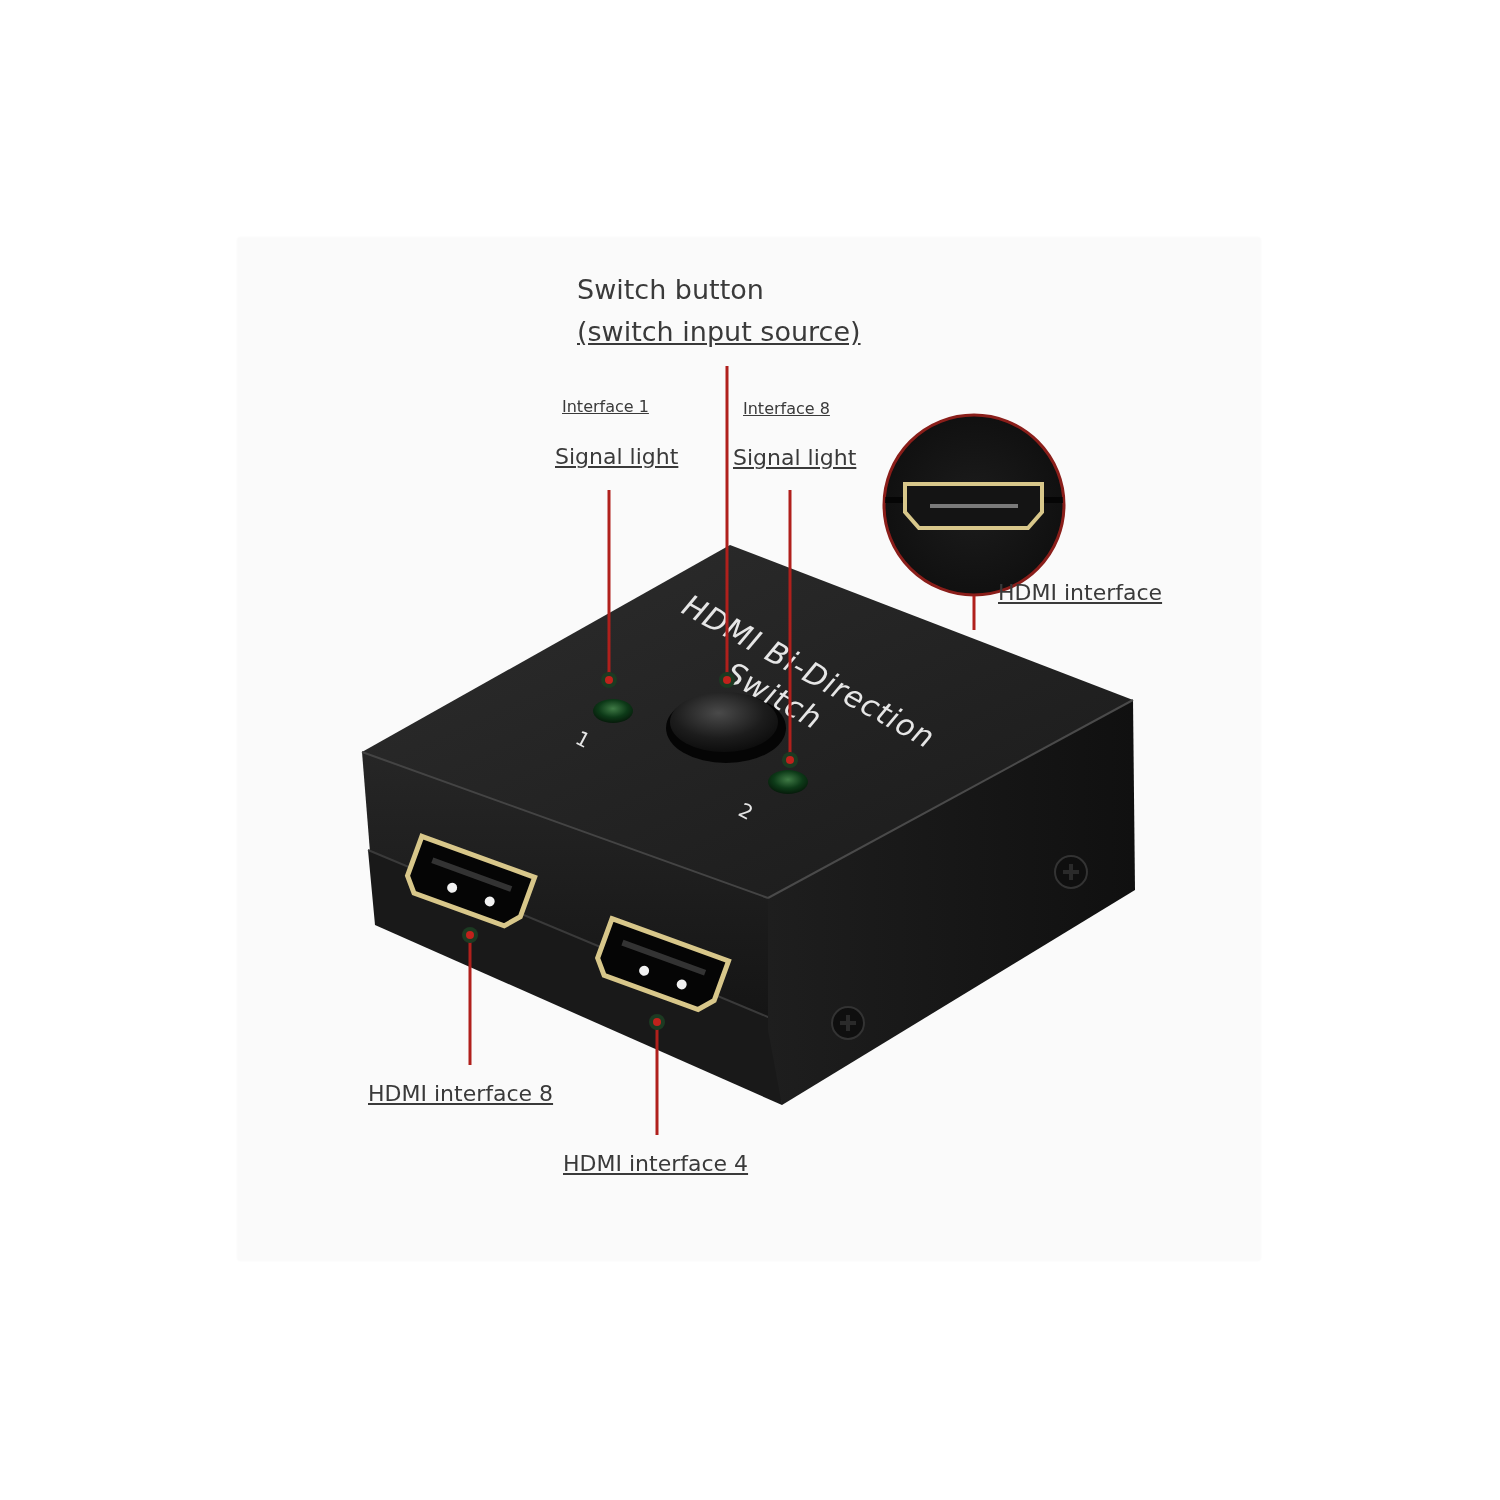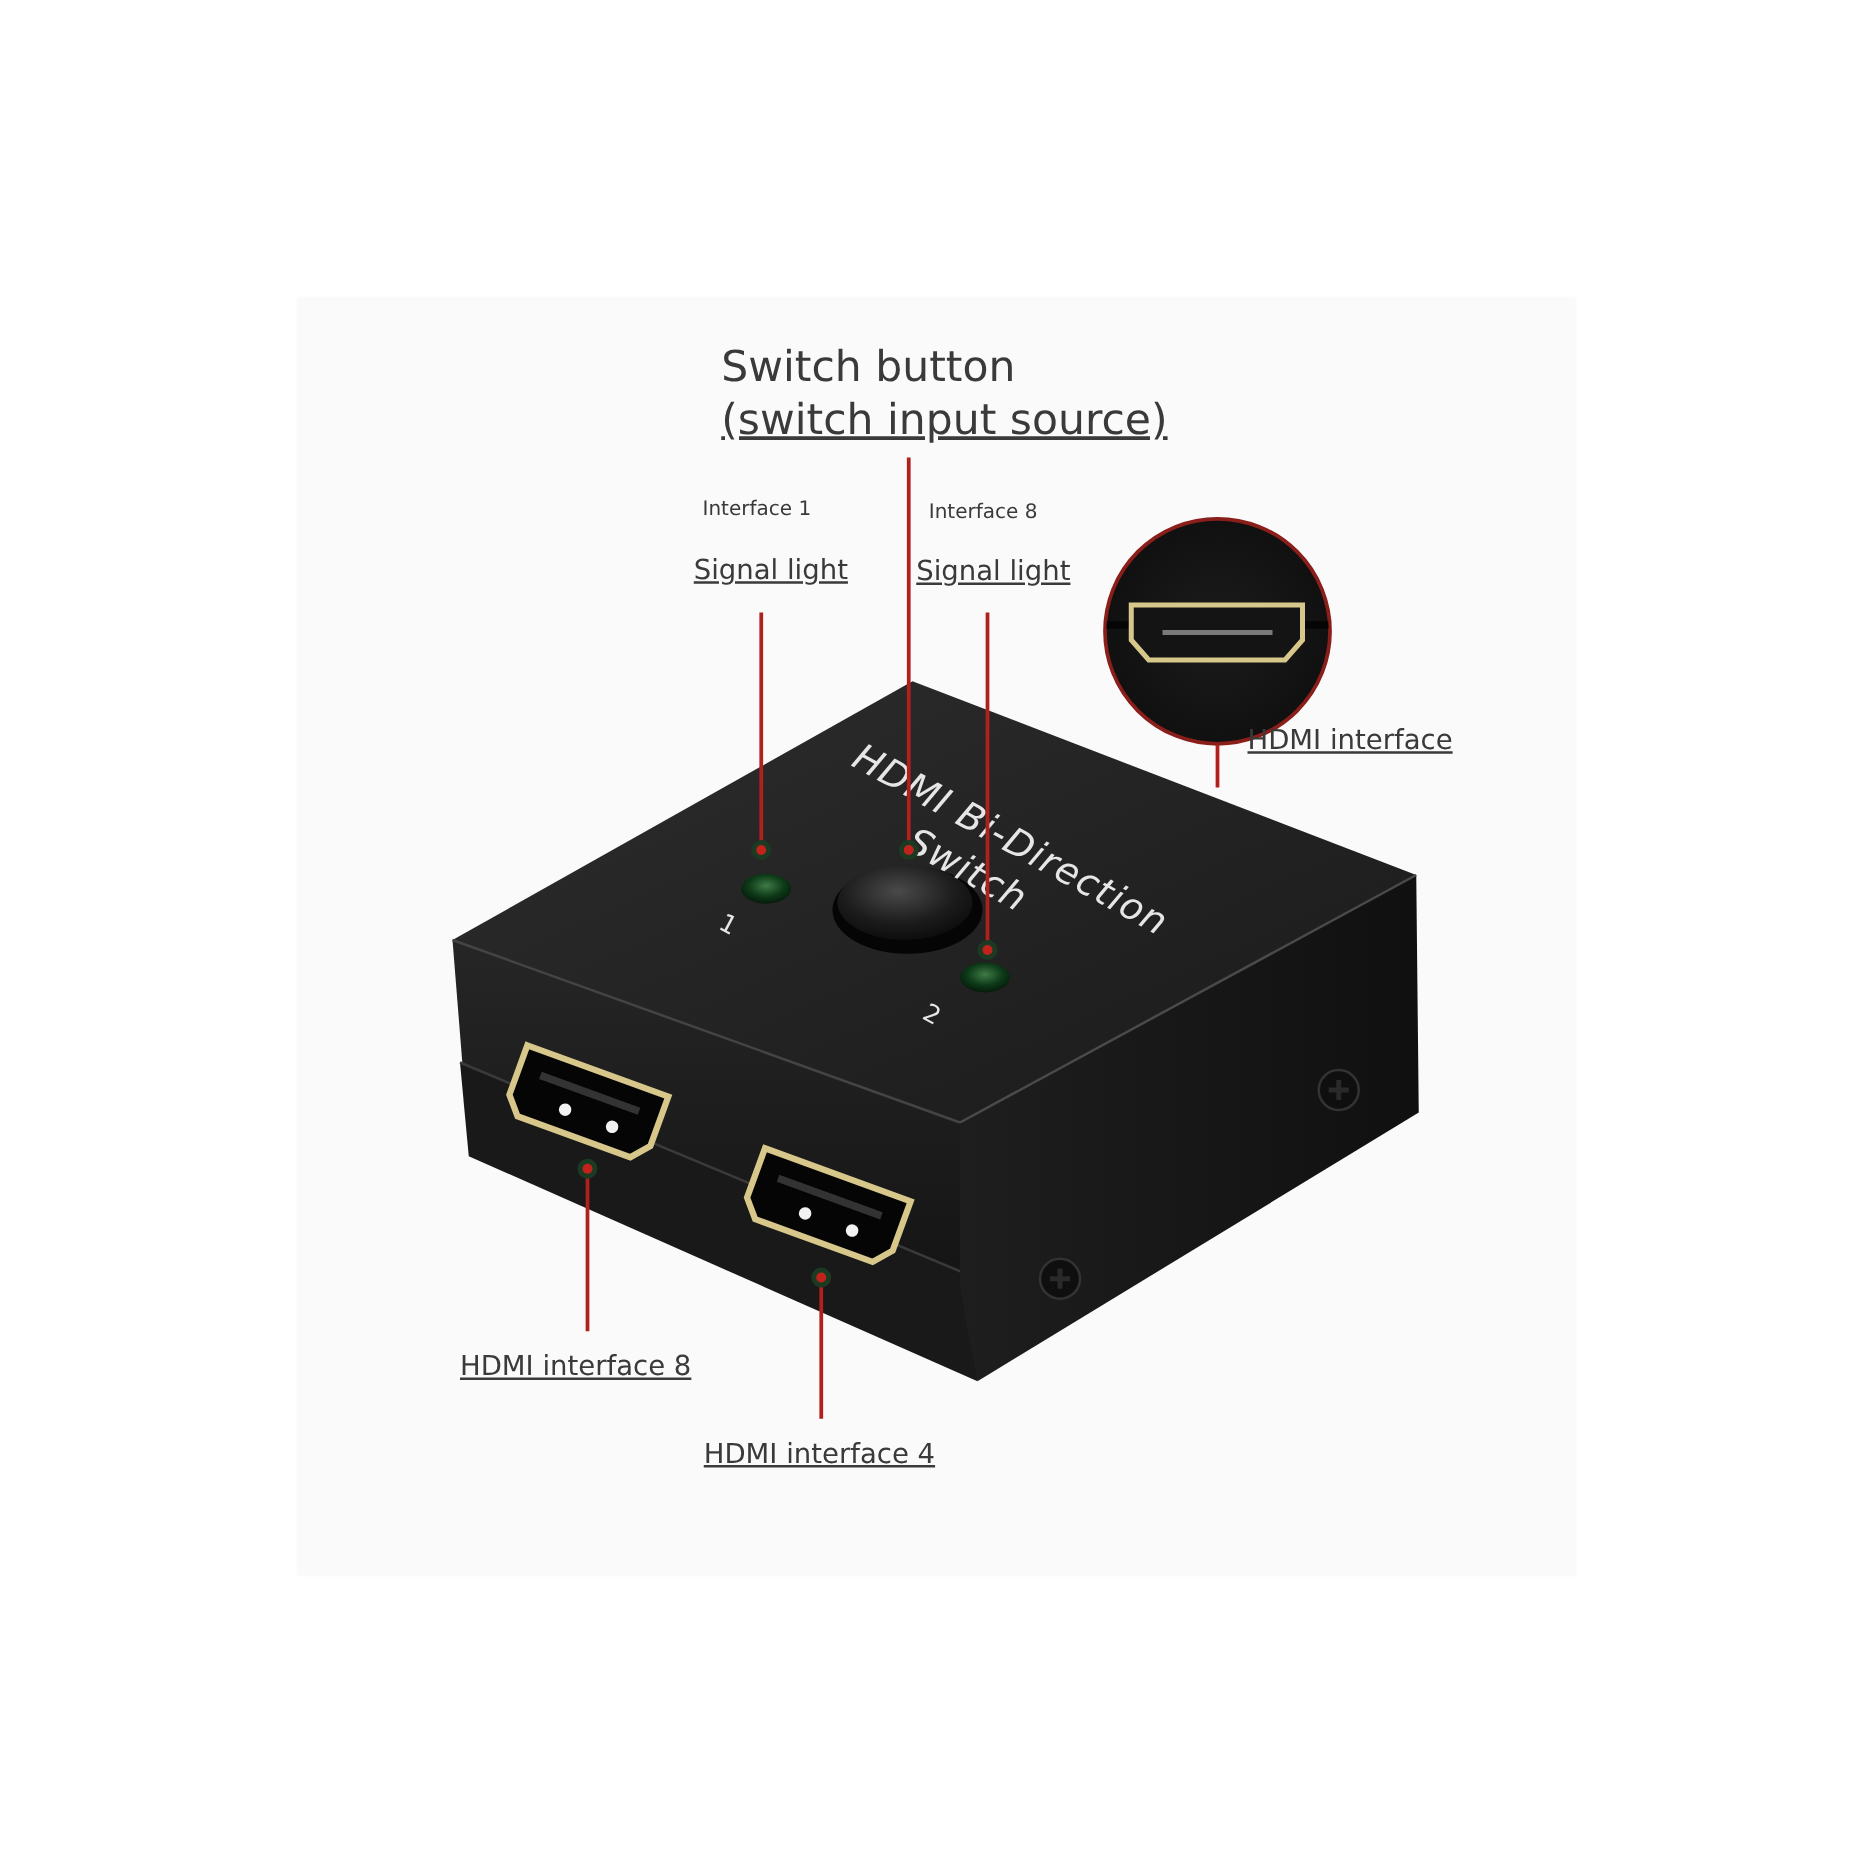--- a/index.html
+++ b/index.html
@@ -2,23 +2,23 @@
 <html><head>
   <meta charset="utf-8">
   <style>
     html, body { margin: 0; padding: 0; background: #ffffff; }
     body { width: 1500px; height: 1500px; position: relative; overflow: hidden;
            font-family: "DejaVu Sans", sans-serif; }
     .panel { position: absolute; left: 238px; top: 238px; width: 1022px; height: 1022px;
              background: #fafafa; box-shadow: 0 0 3px rgba(0,0,0,0.05); }
     svg.stage { position: absolute; left: 0; top: 0; }
     .lbl { position: absolute; color: #3a3a3a; white-space: nowrap; line-height: 1.2; }
-    .lbl.big { font-size: 34px; }
+    .lbl.big { font-size: 27px; }
     .lbl.med { font-size: 22px; text-decoration: underline; }
-    .lbl.sm  { font-size: 16px; }
+    .lbl.sm  { font-size: 16px; text-decoration: underline; }
   </style>
 </head>
 <body>
 
 <div class="panel"></div>
 
 <svg class="stage" width="1500" height="1500" viewBox="0 0 1500 1500">
   <defs>
     <linearGradient id="topGrad" x1="0" y1="0" x2="1" y2="1">
       <stop offset="0" stop-color="#2d2d2d"></stop>

